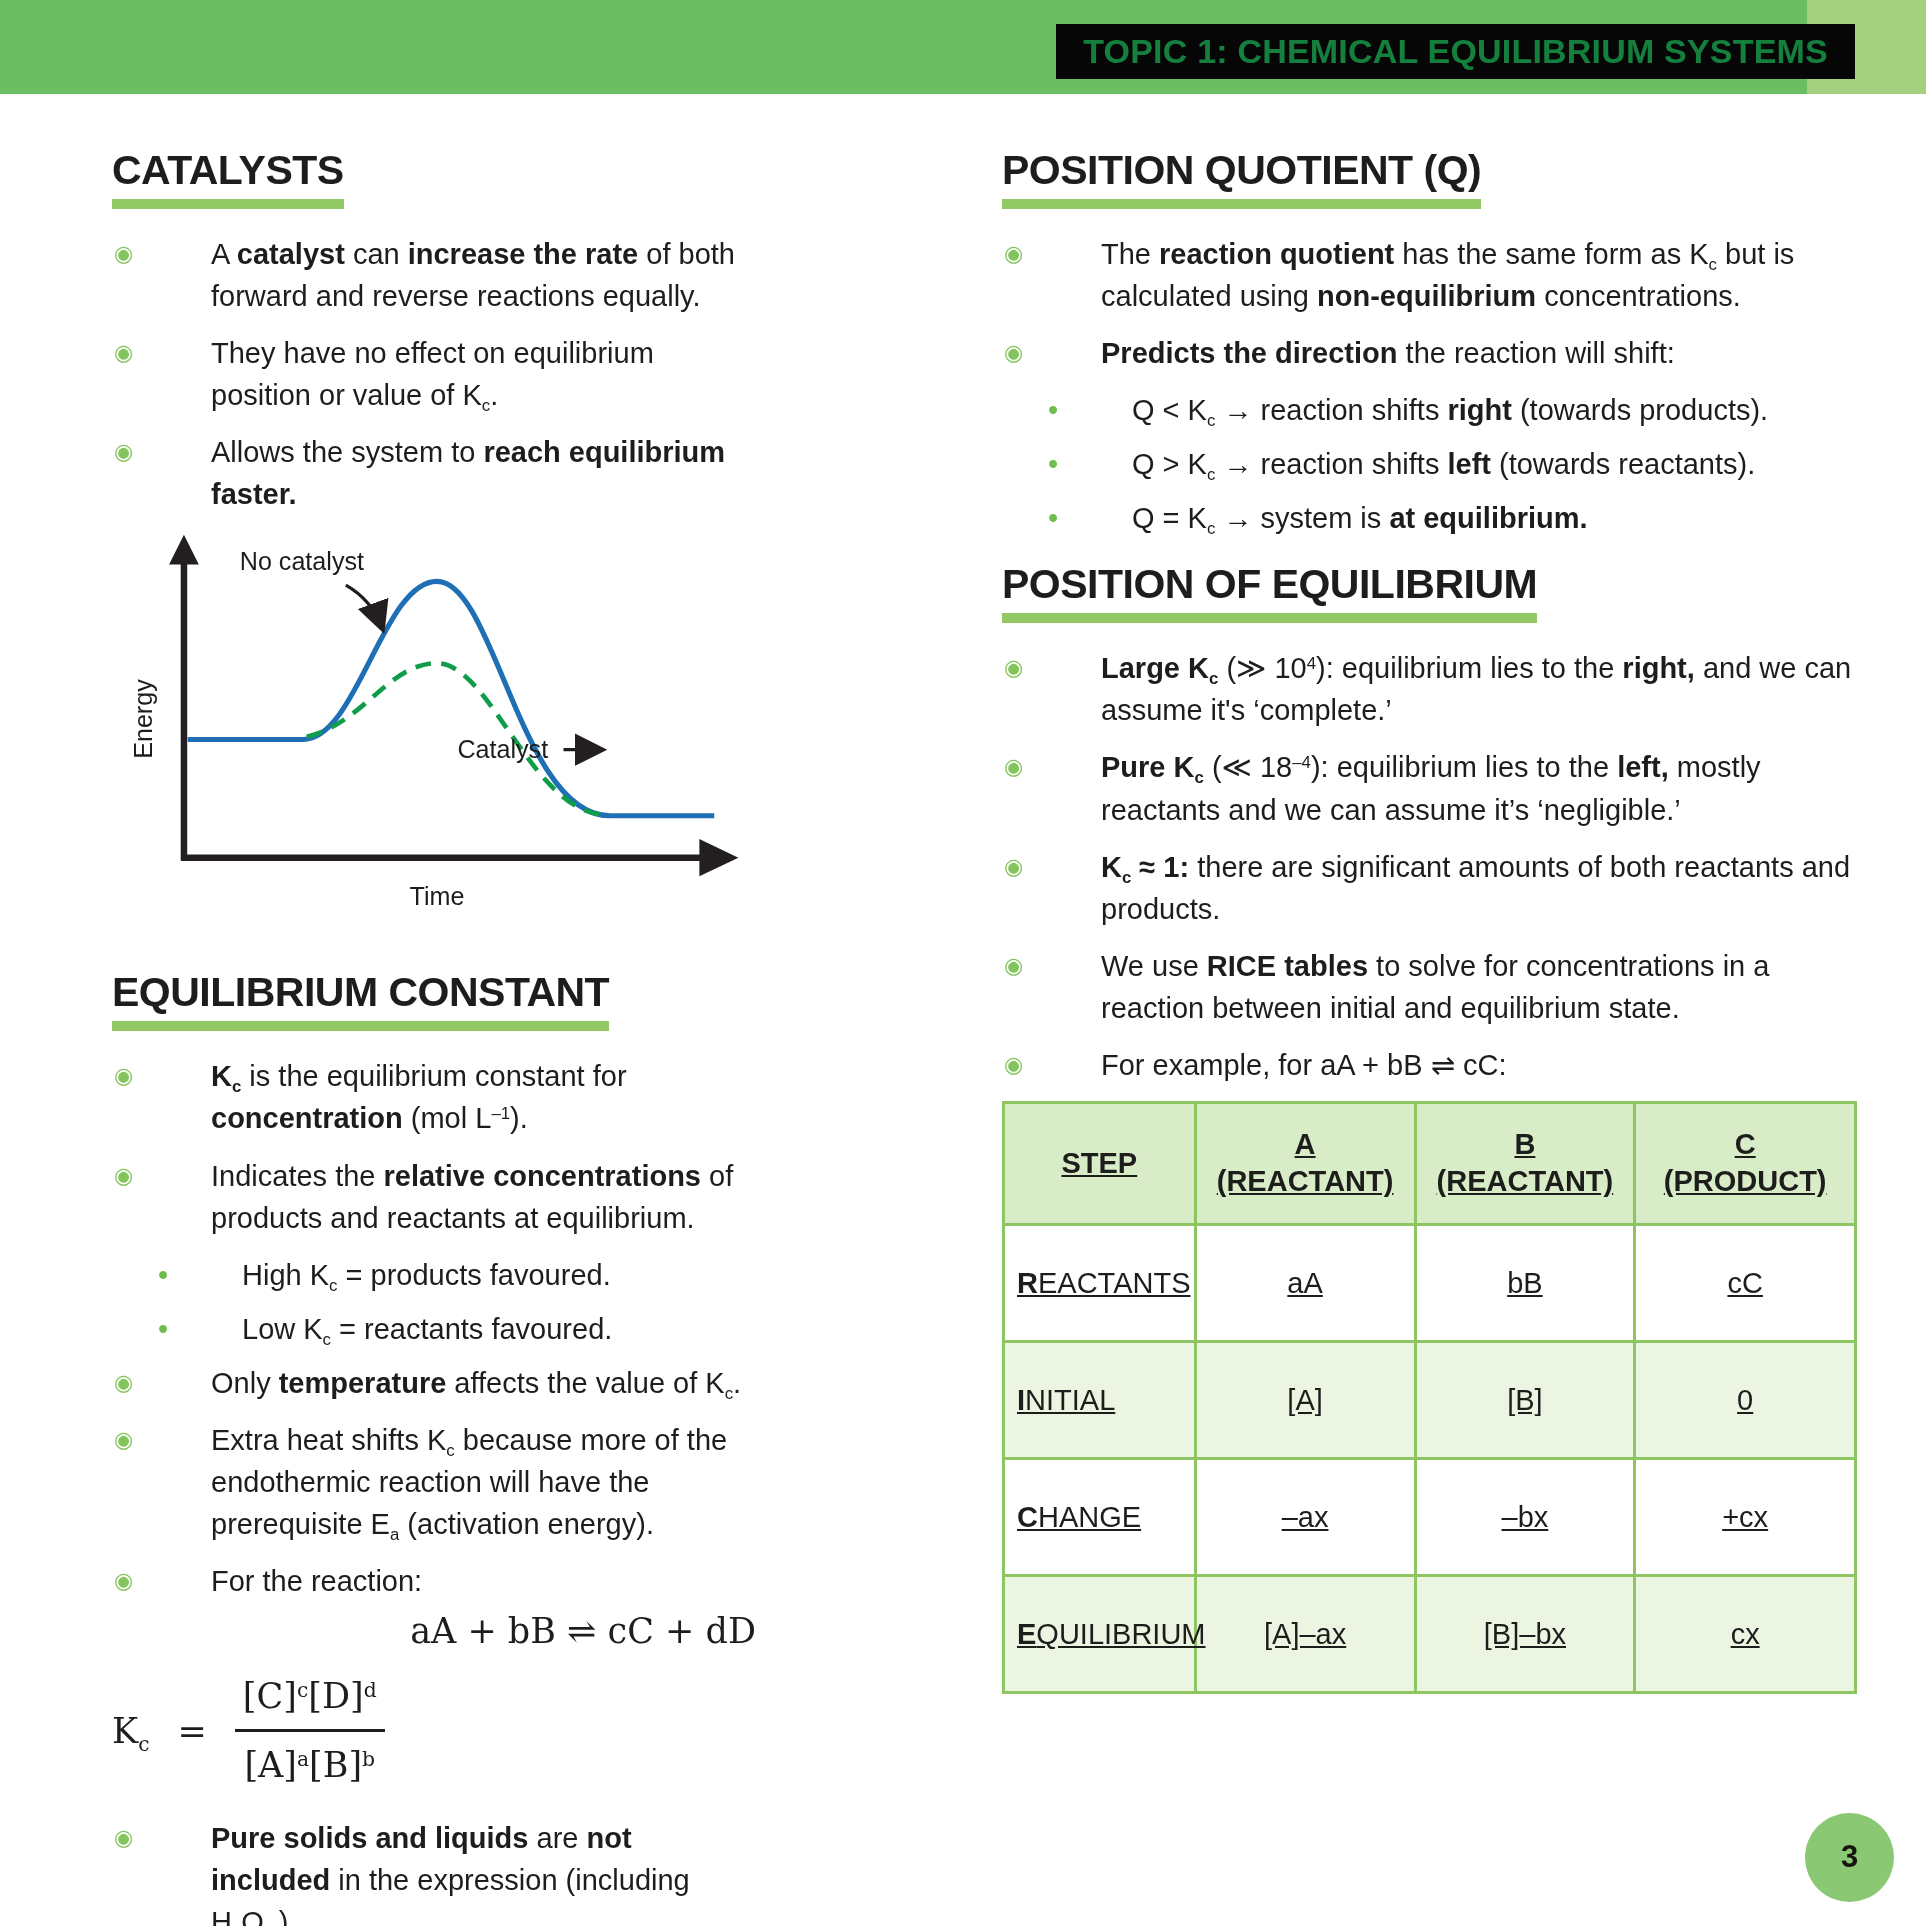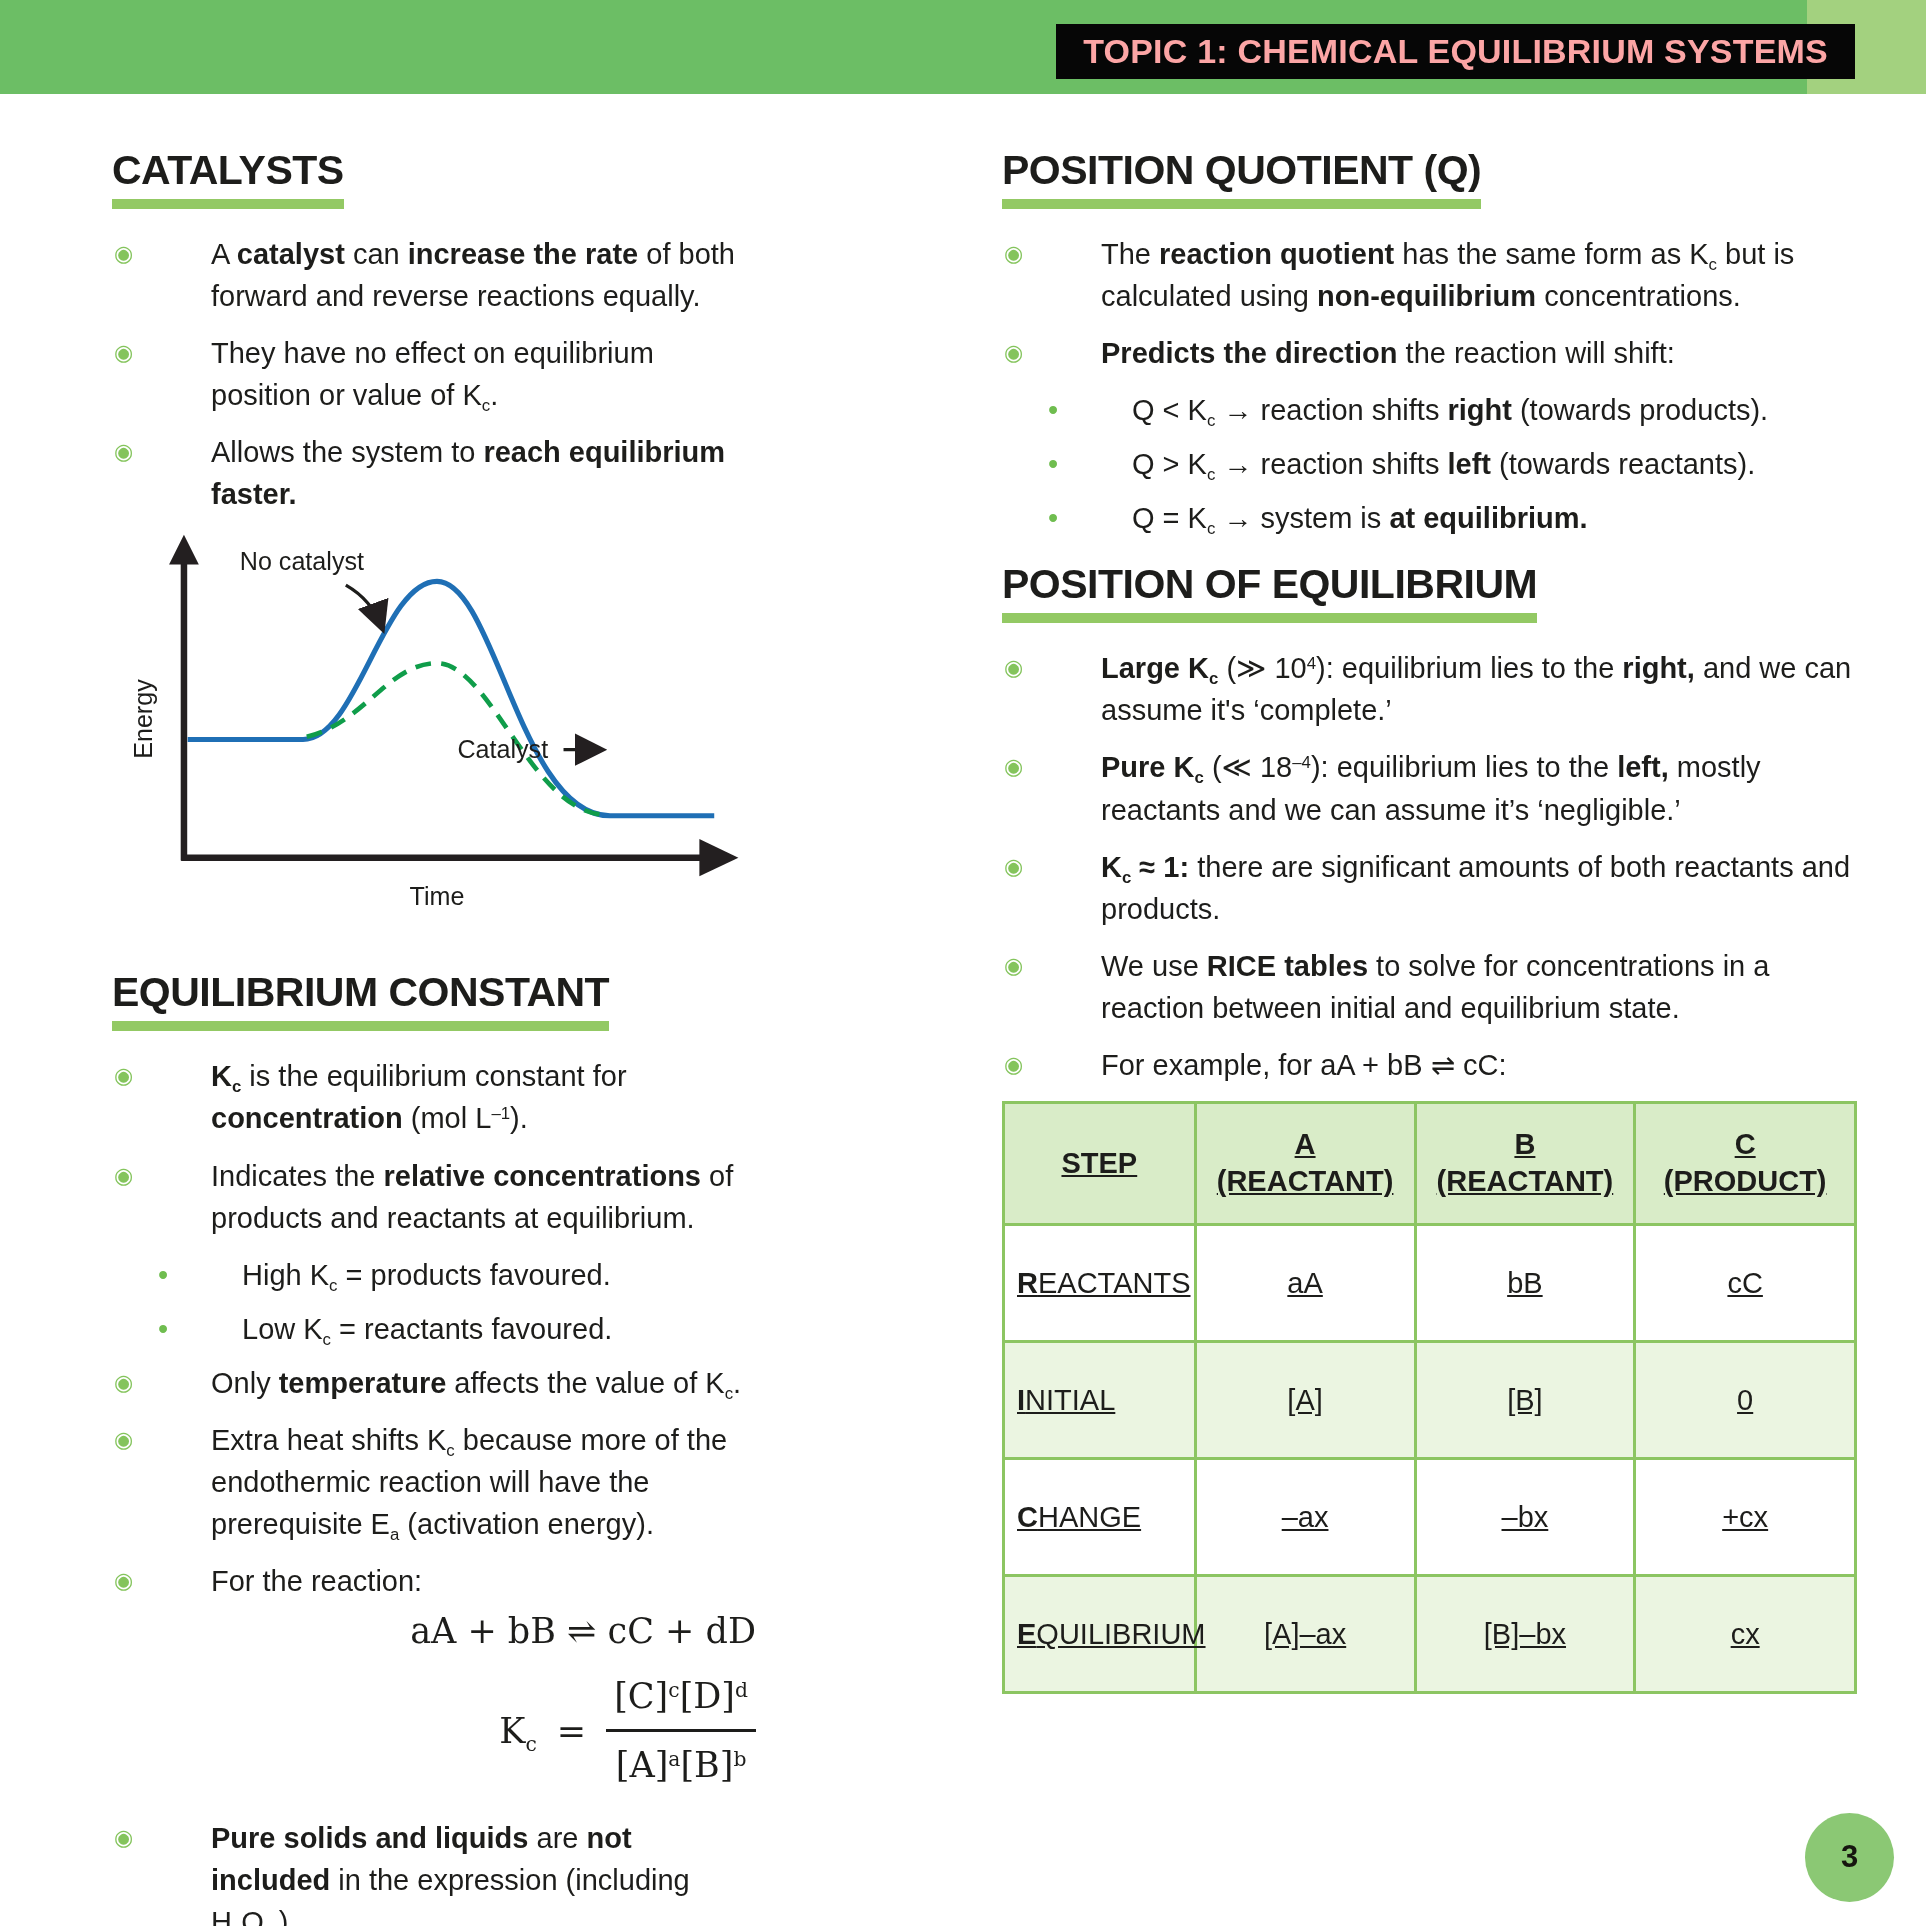--- a/index.html
+++ b/index.html
@@ -11,21 +11,21 @@
   }
   .b{font-weight:700;}
   sub,sup{font-size:0.58em;line-height:0;}
   sub{vertical-align:-0.38em;}
   sup{vertical-align:0.55em;}
 
   
   .banner{position:absolute;top:0;left:0;width:1927px;height:94px;background:#6cbe65;}
   .banner-light{position:absolute;top:0;right:0;width:120px;height:94px;background:#a3d17f;}
   .title-box{
-    position:absolute;top:24px;right:72px;height:55px;background:#060606;color:#fca5a5;
+    position:absolute;top:24px;right:72px;height:55px;background:#060606;color:#15803d;
     display:flex;align-items:center;padding:0 27px;
     font-size:34px;font-weight:700;letter-spacing:0.2px;white-space:nowrap;
   }
 
   
   .col-left{position:absolute;left:112px;top:149px;width:644px;}
   .col-right{position:absolute;left:1002px;top:149px;width:855px;}
 
   
   .sec{margin-bottom:24px;}
@@ -35,21 +35,21 @@
 
   
   .brow{display:flex;align-items:flex-start;gap:25px;margin:0 0 15px 2px;}
   .bicon{flex:0 0 24px;color:#84c45c;font-size:22px;line-height:42px;font-family:"DejaVu Sans",sans-serif;}
   .btext{flex:1 1 auto;margin-left:48px;}
   .srow{display:flex;align-items:flex-start;gap:20px;margin:2px 0 12px 46px;}
   .sicon{flex:0 0 16px;color:#6fbd4f;font-size:29px;line-height:42px;}
 
   
   .eq{font-family:"DejaVu Serif","Liberation Serif",serif;font-size:35px;text-align:right;margin:4px 0 14px 0;}
-  .eq-frac-row{display:flex;justify-content:flex-end;align-items:center;gap:20px;
+  .eq-frac-row{display:flex;justify-content:flex-start;align-items:center;gap:28px;
     font-family:"DejaVu Serif","Liberation Serif",serif;font-size:35px;margin:14px 0 26px 0;}
   .frac{display:inline-flex;flex-direction:column;align-items:center;}
   .frac .num{padding:0 8px 8px 8px;border-bottom:3px solid #1d1d1b;}
   .frac .den{padding:8px 8px 0 8px;}
 
   
   .graph-wrap{margin:6px 0 18px 18px;}
 
   
   table.rice{border-collapse:collapse;width:100%;table-layout:fixed;margin-top:12px;text-decoration:underline;}

